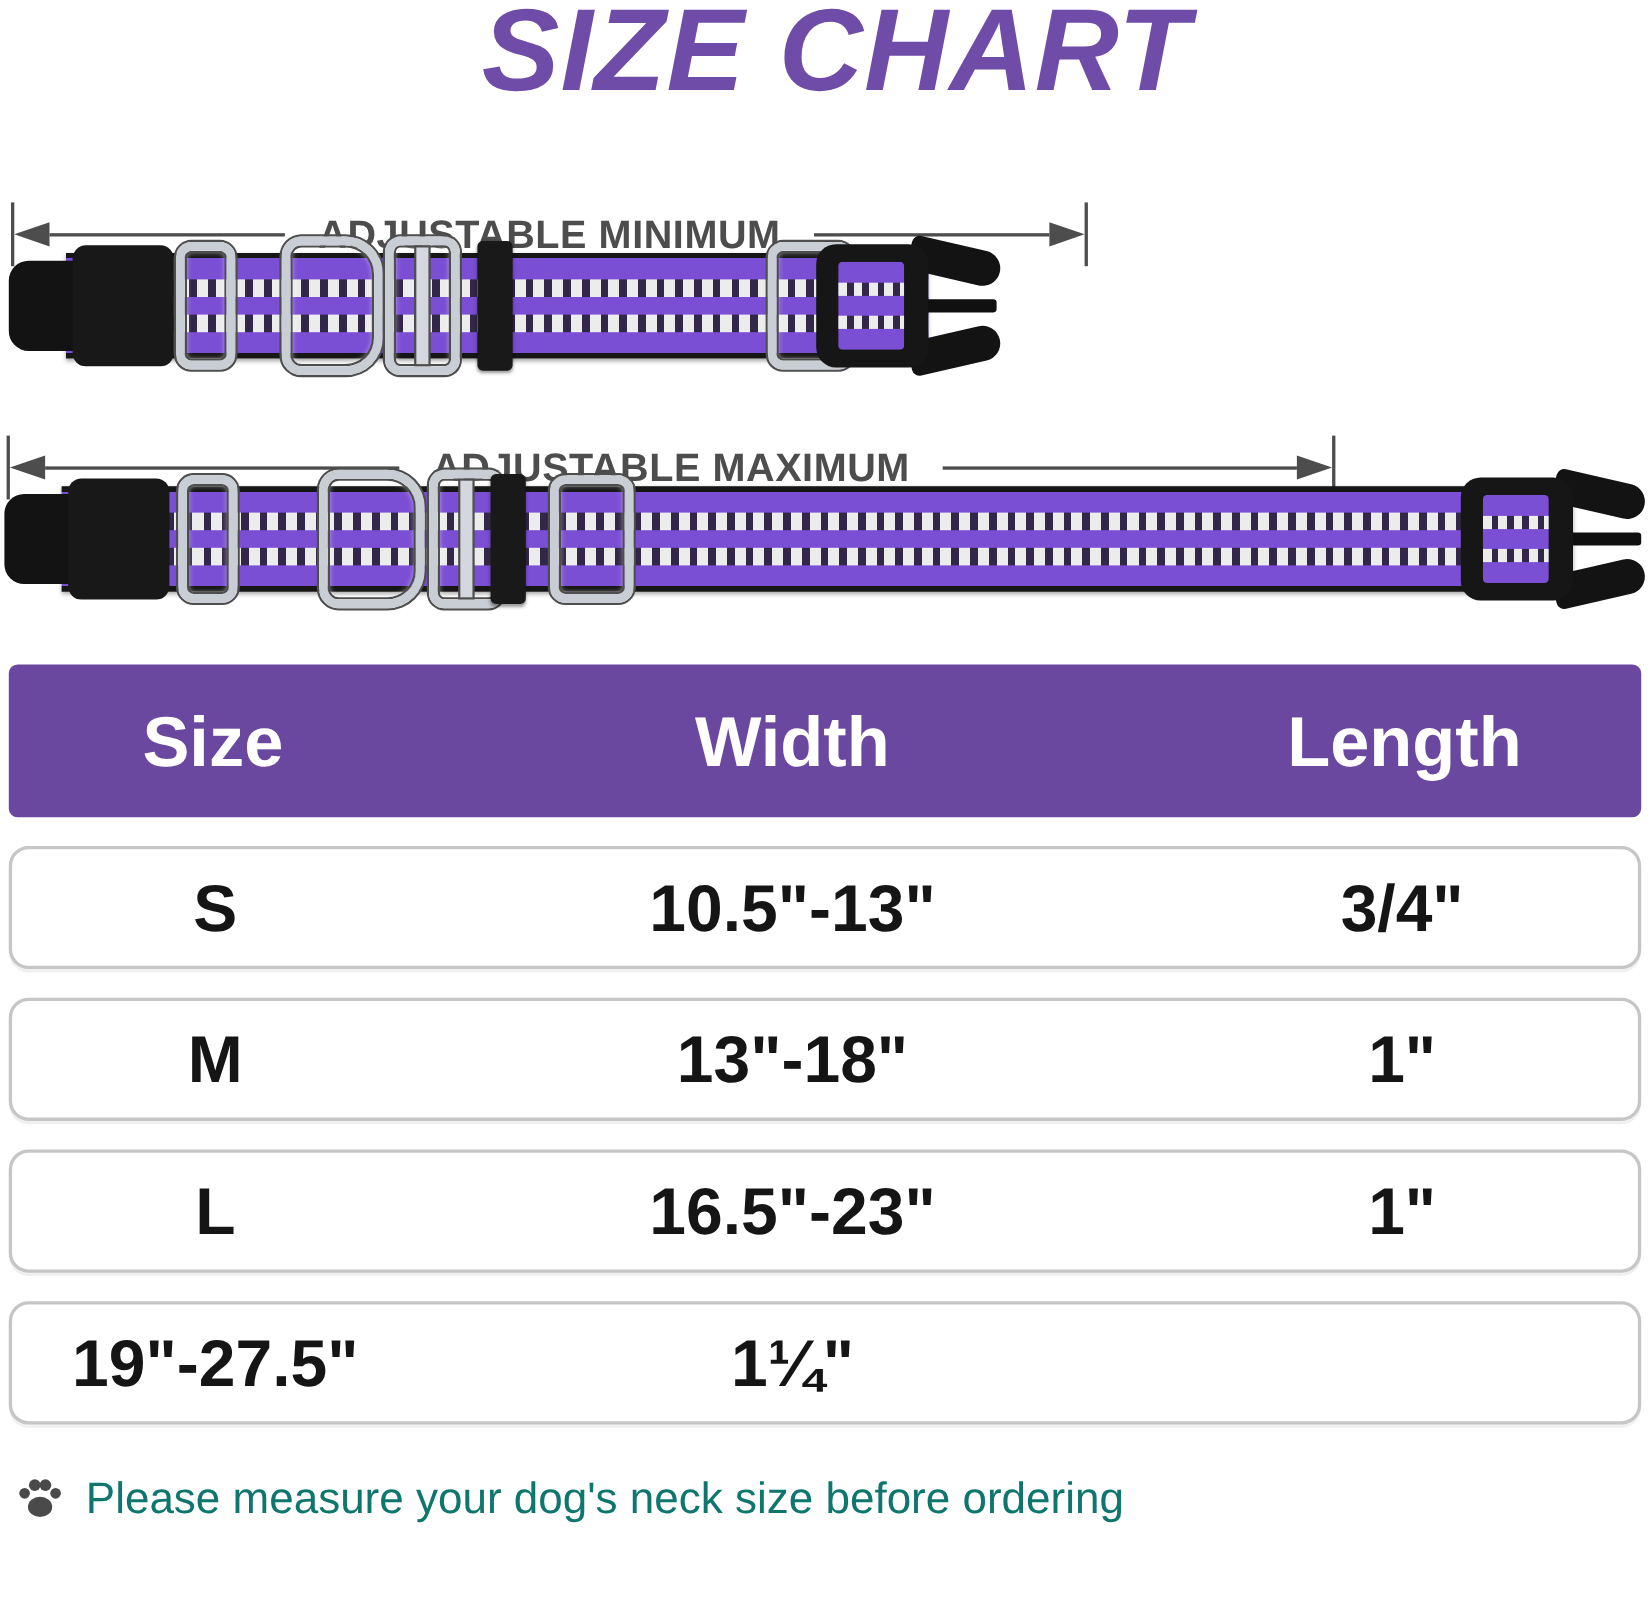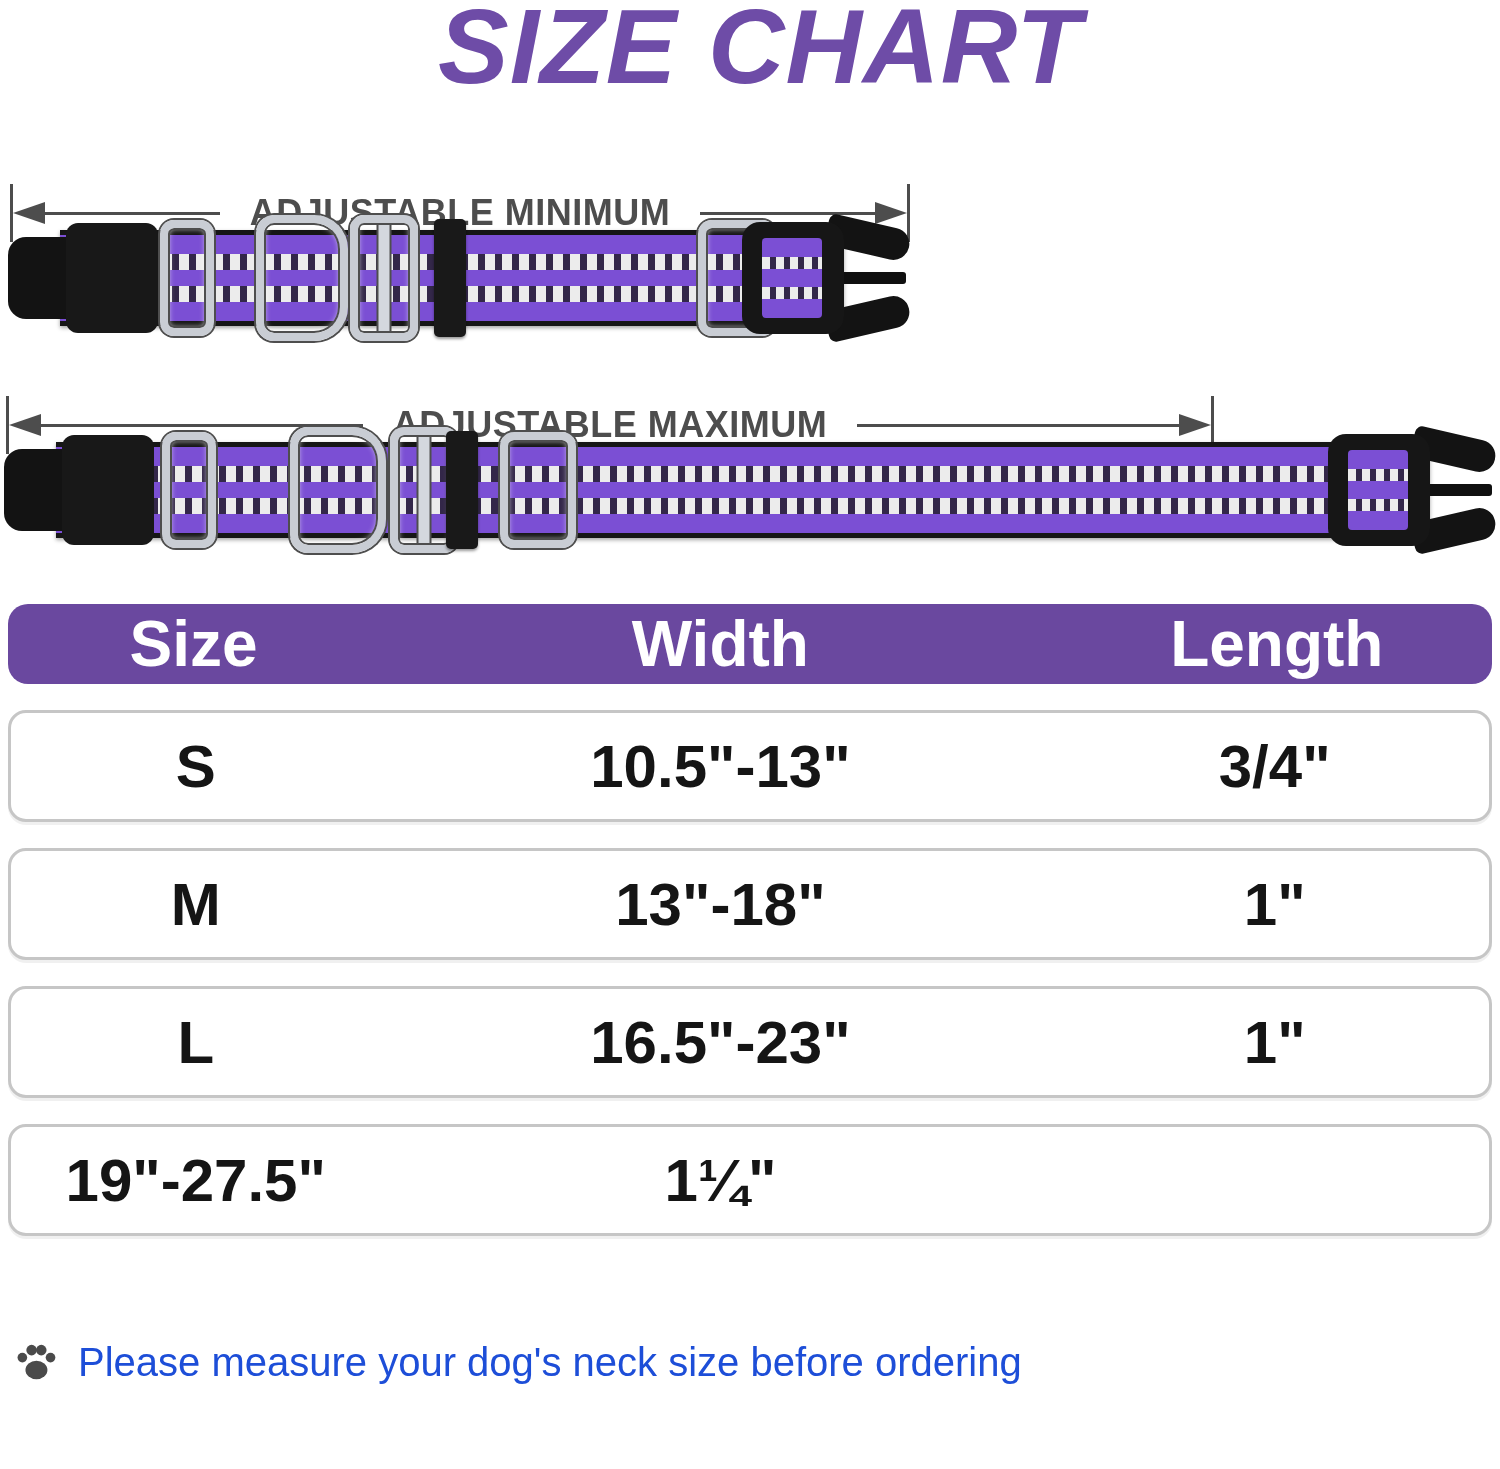--- a/index.html
+++ b/index.html
@@ -68,46 +68,46 @@
       repeating-linear-gradient(90deg,#ececec 0 8px,#332749 8px 14px),
       repeating-linear-gradient(90deg,#ececec 0 8px,#332749 8px 14px),
       linear-gradient(180deg,#7b4fd4 0 100%);
     background-size:100% 12px,100% 12px,100% 100%;
     background-position:0 28%,0 72%,0 0;
     background-repeat:no-repeat;
   }
   
   .table{position:absolute;top:604px;left:8px;width:1484px;}
   .thead{
-    height:80px;background:#6a489f;border-radius:20px;
+    height:139px;background:#6a489f;border-radius:8px;
     display:grid;grid-template-columns:25% 46% 29%;align-items:center;
     color:#ffffff;font-size:64px;font-weight:bold;text-align:center;
   }
   .trow{
     height:106px;margin-top:26px;background:#ffffff;
     border:3px solid #c6c6c6;border-radius:18px;
     display:grid;grid-template-columns:25% 46% 29%;align-items:center;
     color:#151515;font-size:60px;font-weight:bold;text-align:center;
     box-shadow:0 3px 0 rgba(0,0,0,.06);
   }
   .trow:first-of-type{margin-top:24px;}
   
   .notes{position:absolute;left:14px;top:1334px;width:1480px;}
   .note{display:flex;align-items:center;gap:20px;height:56px;margin-bottom:14px;}
   .paw{width:44px;height:44px;flex:0 0 auto;}
-  .note-text{font-size:40px;color:#1d4ed8;white-space:nowrap;}
+  .note-text{font-size:40px;color:#0f766e;white-space:nowrap;}
 </style>
 </head>
 <body>
 
 <div class="page">
 
   <div class="title">SIZE CHART</div>
 
-  <div class="measure" style="top:184px;left:10px;width:900px;justify-content:center;">
+  <div class="measure" style="top:184px;left:10px;width:979px;justify-content:center;">
     <div class="endbar"></div>
     <div class="ah ah-l"></div>
     <div class="mline"></div>
     <div class="mlabel">ADJUSTABLE MINIMUM</div>
     <div class="mline"></div>
     <div class="ah ah-r"></div>
     <div class="endbar"></div>
   </div>
 
   <div class="collar" style="top:222px;left:8px;width:902px;height:112px;">

